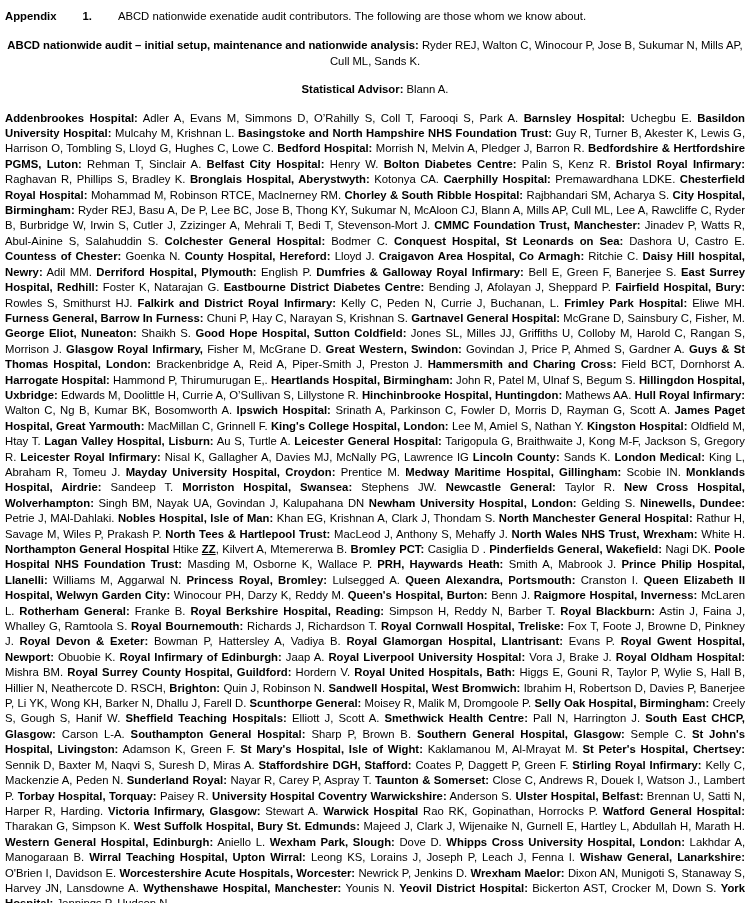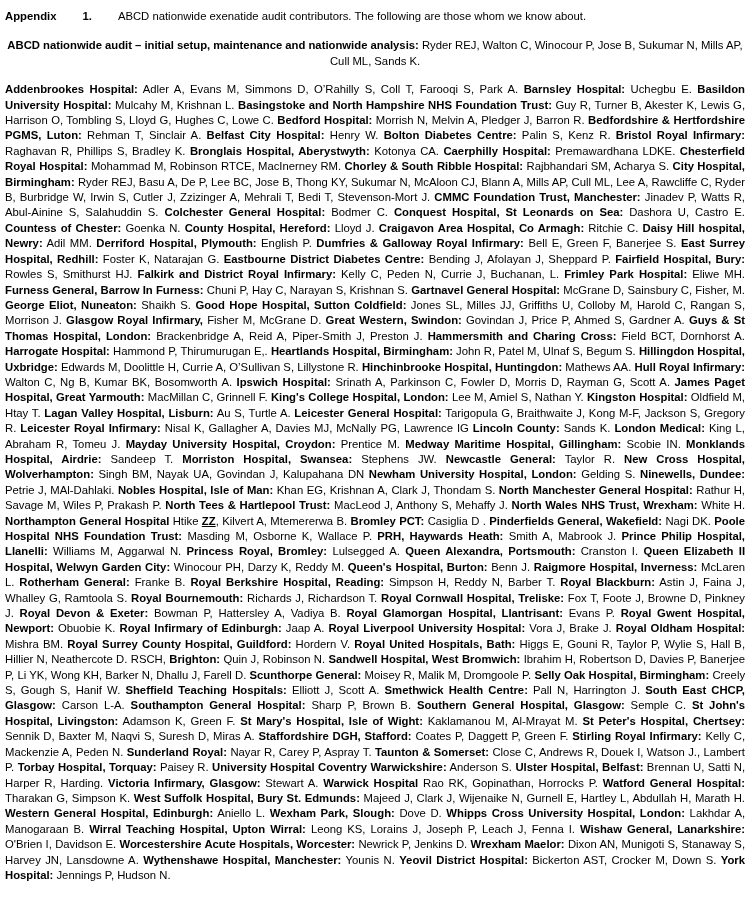--- a/index.html
+++ b/index.html
@@ -66,16 +66,20 @@
 
   <p class="appendix-head">
     <span class="lbl">Appendix</span><span class="gap"> </span><span class="lbl">1.</span><span class="gap"> </span><span>ABCD nationwide exenatide audit contributors. The following are those whom we know about.</span>
   </p>
 
   <p class="para">
     <b>ABCD nationwide audit – initial setup, maintenance and nationwide analysis:</b>
     <span>Ryder REJ, Walton C, Winocour P, Jose B, Sukumar N, Mills AP, Cull ML, Sands K.</span>
   </p>
 
+  <p class="para">
+    <b>Statistical Advisor:</b>
+    <span>Blann A.</span>
+  </p>
 
   <p class="body-list" id="contributor-list"><b>Addenbrookes Hospital:</b> <span>Adler A, Evans M, Simmons D, O’Rahilly S, Coll T, Farooqi S, Park A.</span> <b>Barnsley Hospital:</b> <span>Uchegbu E.</span> <b>Basildon University Hospital:</b> <span>Mulcahy M, Krishnan L.</span> <b>Basingstoke and North Hampshire NHS Foundation Trust:</b> <span>Guy R, Turner B, Akester K, Lewis G, Harrison O, Tombling S, Lloyd G, Hughes C, Lowe C.</span> <b>Bedford Hospital:</b> <span>Morrish N, Melvin A, Pledger J, Barron R.</span> <b>Bedfordshire &amp; Hertfordshire PGMS, Luton:</b> <span>Rehman T, Sinclair A.</span> <b>Belfast City Hospital:</b> <span>Henry W.</span> <b>Bolton Diabetes Centre:</b> <span>Palin S, Kenz R.</span> <b>Bristol Royal Infirmary:</b> <span>Raghavan R, Phillips S, Bradley K.</span> <b>Bronglais Hospital, Aberystwyth:</b> <span>Kotonya CA.</span> <b>Caerphilly Hospital:</b> <span>Premawardhana LDKE.</span> <b>Chesterfield Royal Hospital:</b> <span>Mohammad M, Robinson RTCE, MacInerney RM.</span> <b>Chorley &amp; South Ribble Hospital:</b> <span>Rajbhandari SM, Acharya S.</span> <b>City Hospital, Birmingham:</b> <span>Ryder REJ, Basu A, De P, Lee BC, Jose B, Thong KY, Sukumar N, McAloon CJ, Blann A, Mills AP, Cull ML, Lee A, Rawcliffe C, Ryder B, Burbridge W, Irwin S, Cutler J, Zzizinger A, Mehrali T, Bedi T, Stevenson-Mort J.</span> <b>CMMC Foundation Trust, Manchester:</b> <span>Jinadev P, Watts R, Abul-Ainine S, Salahuddin S.</span> <b>Colchester General Hospital:</b> <span>Bodmer C.</span> <b>Conquest Hospital, St Leonards on Sea:</b> <span>Dashora U, Castro E.</span> <b>Countess of Chester:</b> <span>Goenka N.</span> <b>County Hospital, Hereford:</b> <span>Lloyd J.</span> <b>Craigavon Area Hospital, Co Armagh:</b> <span>Ritchie C.</span> <b>Daisy Hill hospital, Newry:</b> <span>Adil MM.</span> <b>Derriford Hospital, Plymouth:</b> <span>English  P.</span> <b>Dumfries &amp; Galloway Royal Infirmary:</b> <span>Bell E, Green F, Banerjee S.</span> <b>East Surrey Hospital, Redhill:</b> <span>Foster K, Natarajan G.</span> <b>Eastbourne District Diabetes Centre:</b> <span>Bending J, Afolayan J, Sheppard P.</span> <b>Fairfield Hospital, Bury:</b> <span>Rowles S, Smithurst HJ.</span> <b>Falkirk and District Royal Infirmary:</b> <span>Kelly C, Peden N, Currie J, Buchanan, L.</span> <b>Frimley Park Hospital:</b> <span>Eliwe MH.</span> <b>Furness General, Barrow In Furness:</b> <span>Chuni P, Hay C, Narayan S, Krishnan S.</span> <b>Gartnavel General Hospital:</b> <span>McGrane D, Sainsbury C, Fisher, M.</span> <b>George Eliot, Nuneaton:</b> <span>Shaikh S.</span> <b>Good Hope Hospital, Sutton Coldfield:</b> <span>Jones SL, Milles JJ, Griffiths U, Colloby M, Harold C, Rangan S, Morrison J.</span> <b>Glasgow Royal Infirmary,</b> <span>Fisher M, McGrane D.</span> <b>Great Western, Swindon:</b> <span>Govindan J, Price P, Ahmed S, Gardner A.</span> <b>Guys &amp; St Thomas Hospital, London:</b> <span>Brackenbridge A, Reid A, Piper-Smith J, Preston J.</span> <b>Hammersmith and Charing Cross:</b> <span>Field BCT, Dornhorst A.</span> <b>Harrogate Hospital:</b> <span>Hammond P, Thirumurugan E,.</span> <b>Heartlands Hospital, Birmingham:</b> <span>John R, Patel M, Ulnaf S, Begum S.</span> <b>Hillingdon Hospital, Uxbridge:</b> <span>Edwards M, Doolittle H, Currie A, O’Sullivan S, Lillystone R.</span> <b>Hinchinbrooke Hospital, Huntingdon:</b> <span>Mathews AA.</span> <b>Hull Royal Infirmary:</b> <span>Walton C, Ng B, Kumar BK, Bosomworth A.</span> <b>Ipswich Hospital:</b> <span>Srinath A, Parkinson C, Fowler D, Morris D, Rayman G, Scott A.</span> <b>James Paget Hospital, Great Yarmouth:</b> <span>MacMillan C, Grinnell F.</span> <b>King's College Hospital, London:</b> <span>Lee M, Amiel S, Nathan Y.</span> <b>Kingston Hospital:</b> <span>Oldfield M, Htay T.</span> <b>Lagan Valley Hospital, Lisburn:</b> <span>Au S, Turtle A.</span> <b>Leicester General Hospital:</b> <span>Tarigopula G, Braithwaite J, Kong M-F, Jackson S, Gregory R.</span> <b>Leicester Royal Infirmary:</b> <span>Nisal K, Gallagher A, Davies MJ, McNally PG, Lawrence IG</span> <b>Lincoln County:</b> <span>Sands K.</span> <b>London Medical:</b> <span>King L, Abraham R, Tomeu J.</span> <b>Mayday University Hospital, Croydon:</b> <span>Prentice M.</span> <b>Medway Maritime Hospital, Gillingham:</b> <span>Scobie IN.</span> <b>Monklands Hospital, Airdrie:</b> <span>Sandeep T.</span> <b>Morriston Hospital, Swansea:</b> <span>Stephens JW.</span> <b>Newcastle General:</b> <span>Taylor R.</span> <b>New Cross Hospital, Wolverhampton:</b> <span>Singh BM, Nayak UA, Govindan J, Kalupahana DN</span> <b>Newham University Hospital, London:</b> <span>Gelding S.</span> <b>Ninewells, Dundee:</b> <span>Petrie J, MAl-Dahlaki.  </span> <b>Nobles Hospital, Isle of Man:</b> <span>Khan EG, Krishnan A, Clark J, Thondam S.</span> <b>North Manchester General Hospital:</b> <span>Rathur H, Savage M, Wiles P, Prakash P.</span> <b>North Tees &amp; Hartlepool Trust:</b> <span>MacLeod J, Anthony S, Mehaffy J.</span> <b>North Wales NHS Trust, Wrexham:</b> <span>White H.</span> <b>Northampton General Hospital</b> <span>Htike <span class="sp-underline">ZZ</span>, Kilvert A, Mtemererwa B.</span> <b>Bromley PCT:</b> <span>Casiglia D .</span> <b>Pinderfields General, Wakefield:</b> <span>Nagi DK.</span> <b>Poole Hospital NHS Foundation Trust:</b> <span>Masding M, Osborne K, Wallace P.</span> <b>PRH, Haywards Heath:</b> <span>Smith A, Mabrook J.</span> <b>Prince Philip Hospital, Llanelli:</b> <span>Williams M, Aggarwal N.</span> <b>Princess Royal, Bromley:</b> <span>Lulsegged A.</span> <b>Queen Alexandra, Portsmouth:</b> <span>Cranston I.</span> <b>Queen Elizabeth II Hospital, Welwyn Garden City:</b> <span>Winocour PH, Darzy K, Reddy M.</span> <b>Queen's Hospital, Burton:</b> <span>Benn J.</span> <b>Raigmore Hospital, Inverness:</b> <span>McLaren L.</span> <b>Rotherham General:</b> <span>Franke B.</span> <b>Royal Berkshire Hospital, Reading:</b> <span>Simpson H, Reddy N, Barber T.</span> <b>Royal Blackburn:</b> <span>Astin J, Faina J, Whalley G, Ramtoola S.</span> <b>Royal Bournemouth:</b> <span>Richards J, Richardson T.</span> <b>Royal Cornwall Hospital, Treliske:</b> <span>Fox T, Foote J, Browne D, Pinkney J.</span> <b>Royal Devon &amp; Exeter:</b> <span>Bowman P, Hattersley A, Vadiya B.</span> <b>Royal Glamorgan Hospital, Llantrisant:</b> <span>Evans P.</span> <b>Royal Gwent Hospital, Newport:</b> <span>Obuobie K.</span> <b>Royal Infirmary of Edinburgh:</b> <span>Jaap A.</span> <b>Royal Liverpool University Hospital:</b> <span>Vora J, Brake J.</span> <b>Royal Oldham Hospital:</b> <span>Mishra BM.</span> <b>Royal Surrey County Hospital, Guildford:</b> <span>Hordern V.</span> <b>Royal United Hospitals, Bath:</b> <span>Higgs E, Gouni R, Taylor P, Wylie S, Hall B, Hillier N, Neathercote D. RSCH,</span> <b>Brighton:</b> <span>Quin J, Robinson N.</span> <b>Sandwell Hospital, West Bromwich:</b> <span>Ibrahim H, Robertson D, Davies P, Banerjee P, Li YK, Wong KH, Barker N, Dhallu J, Farell D.</span> <b>Scunthorpe General:</b> <span>Moisey R, Malik M, Dromgoole P.</span> <b>Selly Oak Hospital, Birmingham:</b> <span>Creely S, Gough S, Hanif W.</span> <b>Sheffield Teaching Hospitals:</b> <span>Elliott J, Scott A.</span> <b>Smethwick Health Centre:</b> <span>Pall N, Harrington J.</span> <b>South East CHCP, Glasgow:</b> <span>Carson L-A.</span> <b>Southampton General Hospital:</b> <span>Sharp P, Brown B.</span> <b>Southern General Hospital, Glasgow:</b> <span>Semple C.</span> <b>St John's Hospital, Livingston:</b> <span>Adamson K, Green F.</span> <b>St Mary's Hospital, Isle of Wight:</b> <span>Kaklamanou M, Al-Mrayat M.</span> <b>St Peter's Hospital, Chertsey:</b> <span>Sennik D, Baxter M, Naqvi S, Suresh D, Miras A.</span> <b>Staffordshire DGH, Stafford:</b> <span>Coates P, Daggett P, Green F.</span> <b>Stirling Royal Infirmary:</b> <span>Kelly C, Mackenzie A, Peden N.</span> <b>Sunderland Royal:</b> <span>Nayar R, Carey P, Aspray T.</span> <b>Taunton &amp; Somerset:</b> <span>Close C, Andrews R, Douek I, Watson J., Lambert P.</span> <b>Torbay Hospital, Torquay:</b> <span>Paisey R.</span> <b>University Hospital Coventry Warwickshire:</b> <span>Anderson S.</span> <b>Ulster Hospital, Belfast:</b> <span>Brennan U, Satti N, Harper R, Harding.</span> <b>Victoria Infirmary, Glasgow:</b> <span>Stewart A.</span> <b>Warwick Hospital</b> <span> Rao RK, Gopinathan, Horrocks P.</span> <b>Watford General Hospital:</b> <span>Tharakan G, Simpson K.</span> <b>West Suffolk Hospital, Bury St. Edmunds:</b> <span>Majeed J, Clark J, Wijenaike N, Gurnell E, Hartley L, Abdullah H, Marath H.</span> <b>Western General Hospital, Edinburgh:</b> <span>Aniello L.</span> <b>Wexham Park, Slough:</b> <span>Dove D.</span> <b>Whipps Cross University Hospital, London:</b> <span>Lakhdar A, Manogaraan B. </span> <b>Wirral Teaching Hospital, Upton Wirral:</b> <span>Leong KS, Lorains J, Joseph P, Leach J, Fenna I.</span> <b>Wishaw General, Lanarkshire:</b> <span>O'Brien I, Davidson E.</span> <b>Worcestershire Acute Hospitals, Worcester:</b> <span>Newrick P, Jenkins D.</span> <b>Wrexham Maelor:</b> <span>Dixon AN, Munigoti S, Stanaway S, Harvey JN, Lansdowne A.</span> <b>Wythenshawe Hospital, Manchester:</b> <span>Younis N.</span> <b>Yeovil District Hospital:</b> <span>Bickerton AST, Crocker M, Down S.</span> <b>York Hospital:</b> <span>Jennings P, Hudson N.</span></p>
 
 </div>
 
 </body></html>

